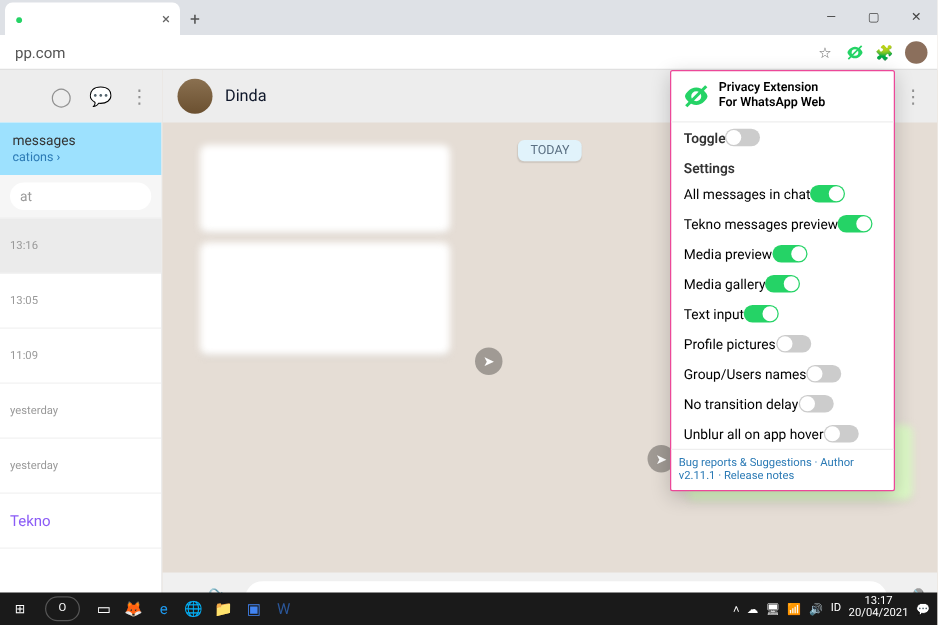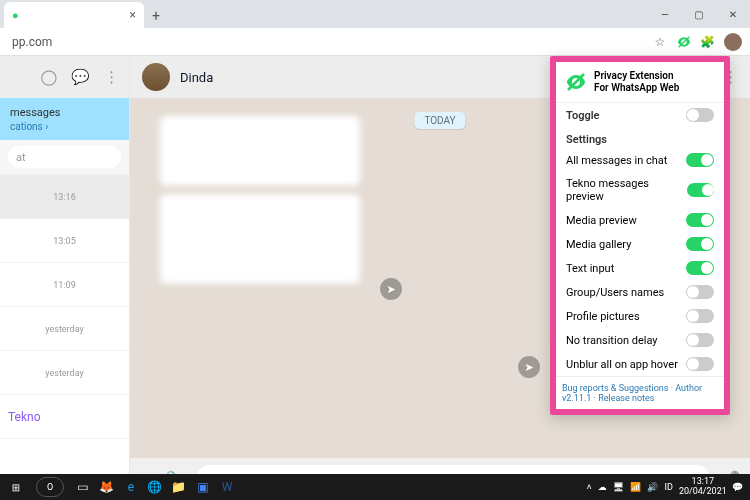--- a/index.html
+++ b/index.html
@@ -21,41 +21,41 @@
 .sidebar{width:130px;background:#fff;border-right:1px solid #e6e6e6;display:flex;flex-direction:column}
 .sb-header{height:42px;background:#ededed;display:flex;align-items:center;justify-content:flex-end;gap:14px;padding:0 10px}
 .sb-ic{color:#919191;font-size:15px}
 .notif{background:#9de1fe;padding:8px 10px;font-size:11px;color:#333}
 .notif-sub{font-size:10px;color:#2b7ab5;margin-top:2px}
 .search-row{padding:6px 8px;background:#f6f6f6;border-bottom:1px solid #eee}
 .search-box{background:#fff;border-radius:14px;height:22px;font-size:11px;color:#999;display:flex;align-items:center;padding:0 8px}
 .chat-list{flex:1;overflow:hidden}
 .chat-item{height:44px;border-bottom:1px solid #f2f2f2;padding:6px 8px;display:flex;flex-direction:column;justify-content:center}
 .chat-item.selected{background:#ebebeb}
-.chat-time{font-size:9px;color:#999;text-align:center}
+.chat-time{font-size:9px;color:#999;text-align:left}
 .chat-name{font-size:12px;color:#8b5cf6}
 .main{flex:1;display:flex;flex-direction:column;background:#e5ddd5;position:relative}
 .main-bg{position:absolute;inset:0;background:#e5ddd5;opacity:1}
 .main-header{height:42px;background:#ededed;display:flex;align-items:center;padding:0 12px;gap:10px;z-index:1}
 .contact-avatar{width:28px;height:28px;border-radius:50%;background:linear-gradient(#8a7050,#6b5030)}
 .contact-name{font-size:13px;color:#0f172a;flex:1}
 .main-ic{color:#919191;font-size:15px;margin-left:12px}
 .messages{flex:1;padding:10px 30px;z-index:1;position:relative}
 .day-badge{position:absolute;top:14px;left:50%;transform:translateX(-50%);background:#e1f3fb;color:#5b7083;font-size:10px;padding:3px 10px;border-radius:5px;box-shadow:0 1px 1px rgba(0,0,0,.1)}
 .msg-in{background:#fff;border-radius:6px;width:200px;height:70px;margin:8px 0;box-shadow:0 1px 1px rgba(0,0,0,.1);filter:blur(3px)}
 .msg-out{background:#dcf8c6;border-radius:6px;width:180px;height:60px;margin:8px 0 8px auto;box-shadow:0 1px 1px rgba(0,0,0,.1);filter:blur(3px);position:absolute;right:20px;bottom:50px}
 .fwd{width:22px;height:22px;border-radius:50%;background:rgba(0,0,0,.3);color:#fff;display:flex;align-items:center;justify-content:center;font-size:11px;position:absolute}
 .composer{height:42px;background:#f0f0f0;display:flex;align-items:center;padding:0 10px;gap:10px;z-index:1}
 .comp-ic{color:#919191;font-size:16px}
 .comp-input{flex:1;background:#fff;border-radius:16px;height:28px;font-size:12px;color:#999;display:flex;align-items:center;padding:0 12px}
-.popup{position:absolute;top:0;right:20px;width:180px;background:#fff;border:6px solid #ec4899;border-radius:2px;box-shadow:0 4px 16px rgba(0,0,0,.2);z-index:10;font-size:11px}
+.popup{position:absolute;top:0;right:34px;width:180px;background:#fff;border:1px solid #ec4899;border-radius:2px;box-shadow:0 4px 16px rgba(0,0,0,.2);z-index:10;font-size:11px}
 .pop-head{display:flex;align-items:center;gap:6px;padding:8px;border-bottom:1px solid #eee}
 .pop-logo{width:24px;height:24px;color:#25d366}
 .pop-title{font-weight:600;font-size:10px;line-height:1.2}
-.pop-row{display:flex;align-items:center;justify-content:space-between;padding:5px 10px}
+.pop-row{display:flex;align-items:center;padding:5px 10px}
 .pop-section{font-weight:600;padding:6px 10px 2px;color:#333}
 .toggle{width:28px;height:14px;border-radius:7px;background:#ccc;position:relative;cursor:pointer}
 .toggle.on{background:#25d366}
 .toggle::after{content:"";position:absolute;width:12px;height:12px;border-radius:50%;background:#fff;top:1px;left:1px;transition:.2s}
 .toggle.on::after{left:15px}
 .pop-foot{text-align:left;padding:6px;border-top:1px solid #eee;font-size:9px;color:#2b7ab5}
 .taskbar{position:absolute;bottom:0;left:0;right:0;height:26px;background:#1a1a1a;display:flex;align-items:center;color:#fff;font-size:10px;z-index:20}
 .tb-start{width:32px;display:flex;justify-content:center}
 .tb-search{width:28px;height:20px;border:1px solid #555;border-radius:10px;margin:0 4px;display:flex;align-items:center;justify-content:center;font-size:9px}
 .tb-icons{display:flex;gap:2px;margin-left:4px}
@@ -189,25 +189,25 @@
         </div>
         <div class="pop-row">
           <span>Media gallery</span>
           <span class="toggle on"></span>
         </div>
         <div class="pop-row">
           <span>Text input</span>
           <span class="toggle on"></span>
         </div>
         <div class="pop-row">
+          <span>Profile pictures</span>
+          <span class="toggle"></span>
+        </div>
+        <div class="pop-row">
           <span>Group/Users names</span>
-          <span class="toggle"></span>
-        </div>
-        <div class="pop-row">
-          <span>Profile pictures</span>
           <span class="toggle"></span>
         </div>
         <div class="pop-row">
           <span>No transition delay</span>
           <span class="toggle"></span>
         </div>
         <div class="pop-row">
           <span>Unblur all on app hover</span>
           <span class="toggle"></span>
         </div>

